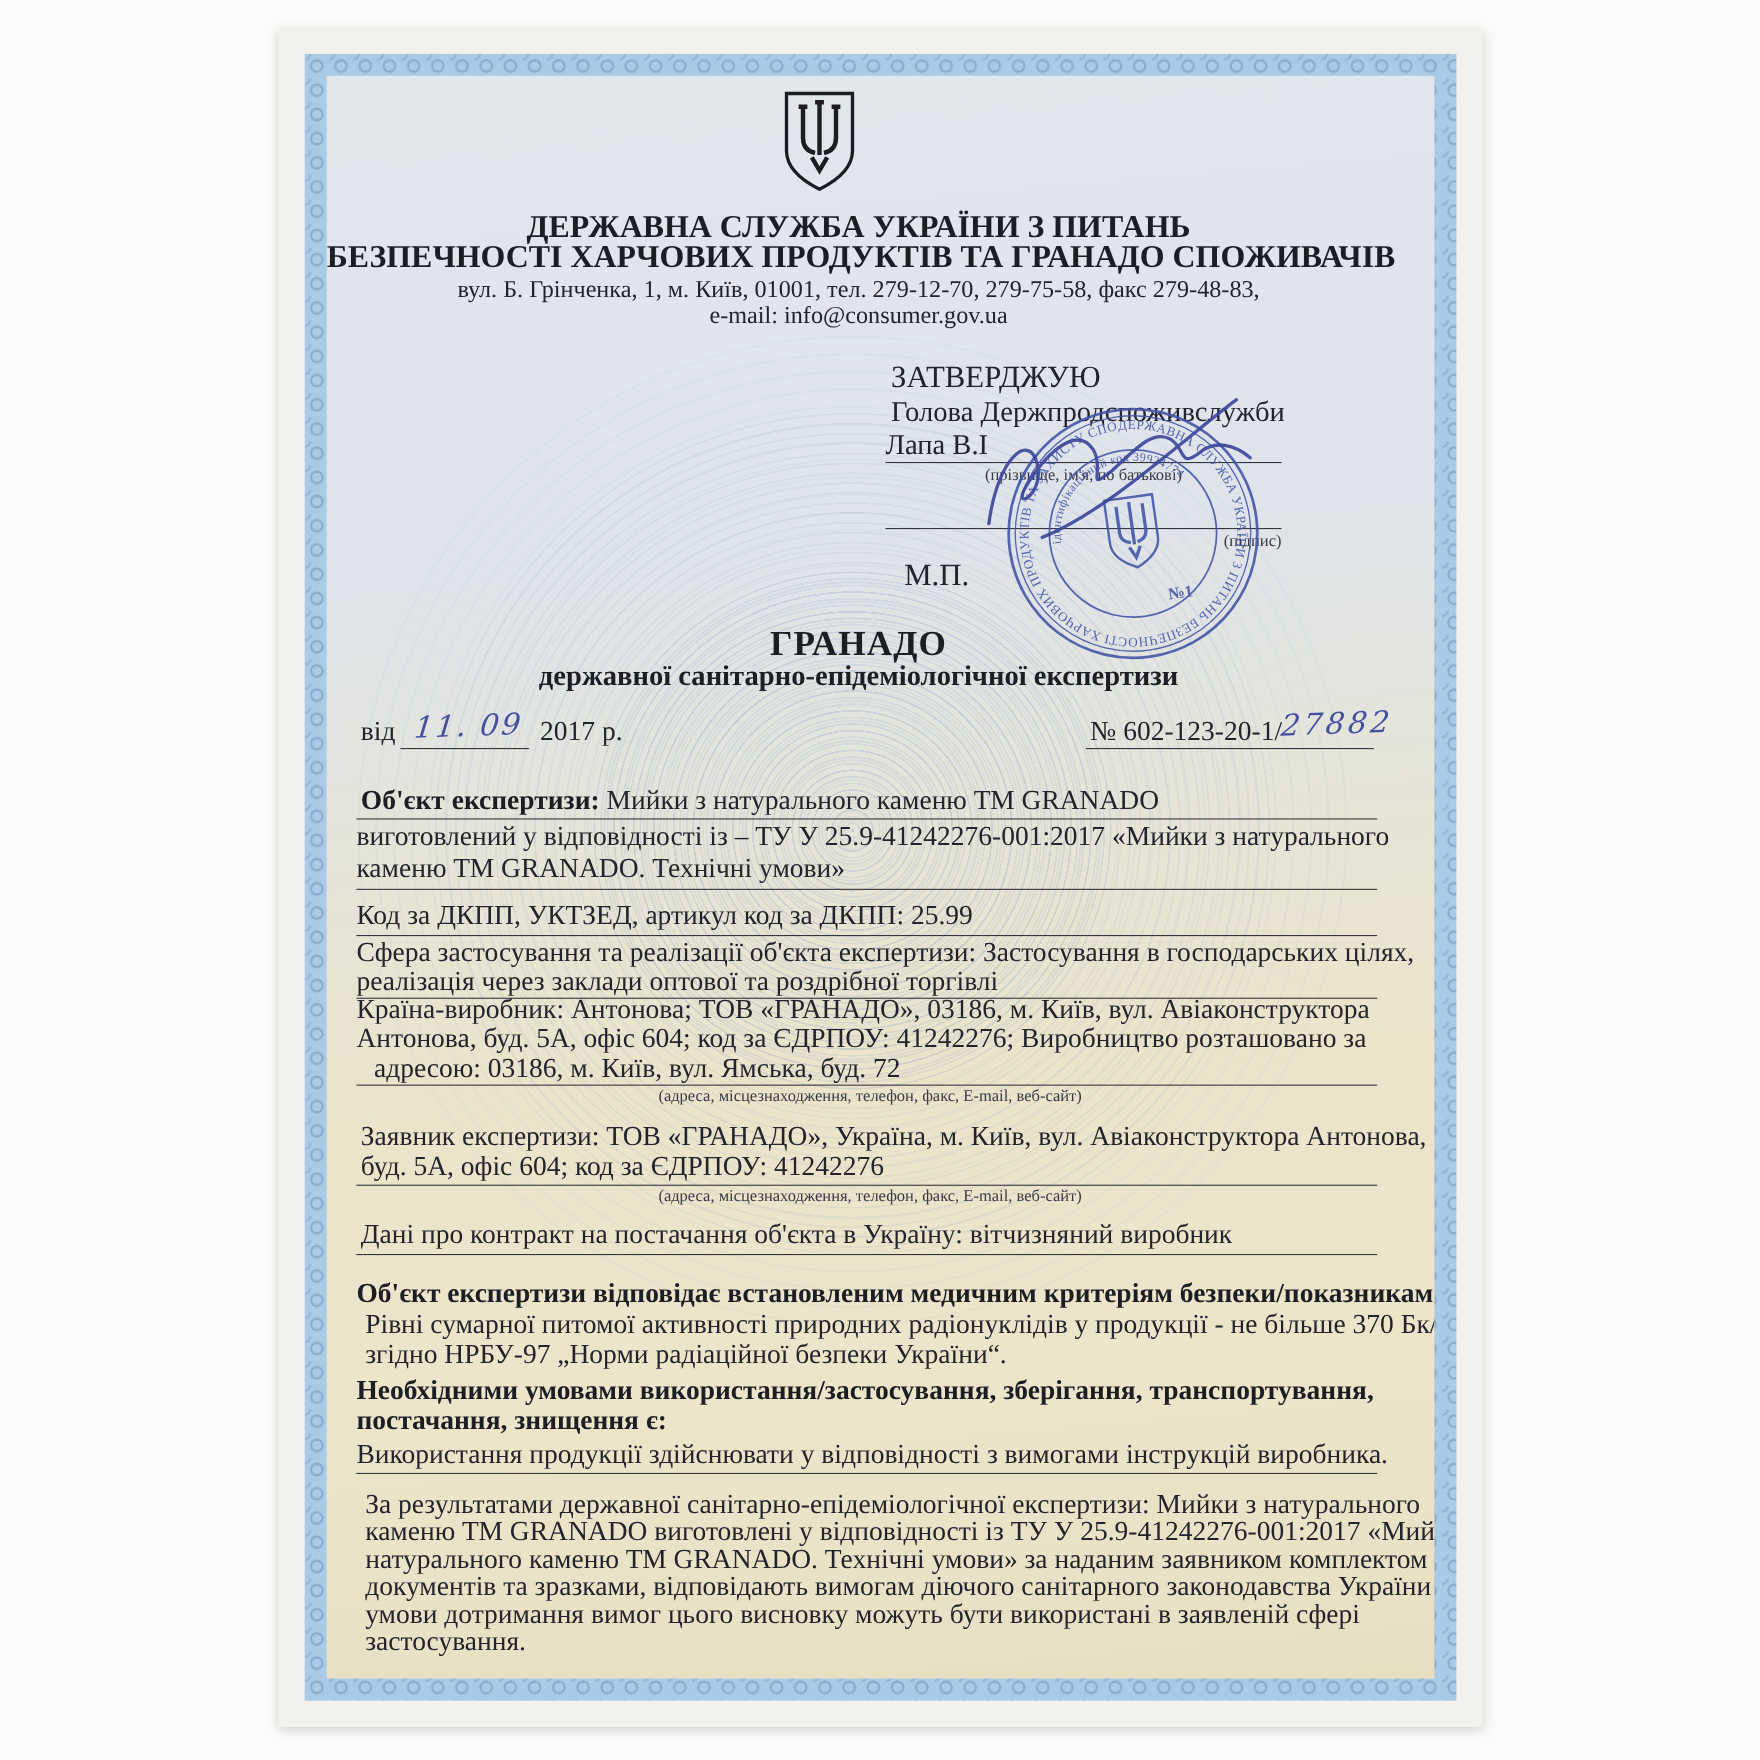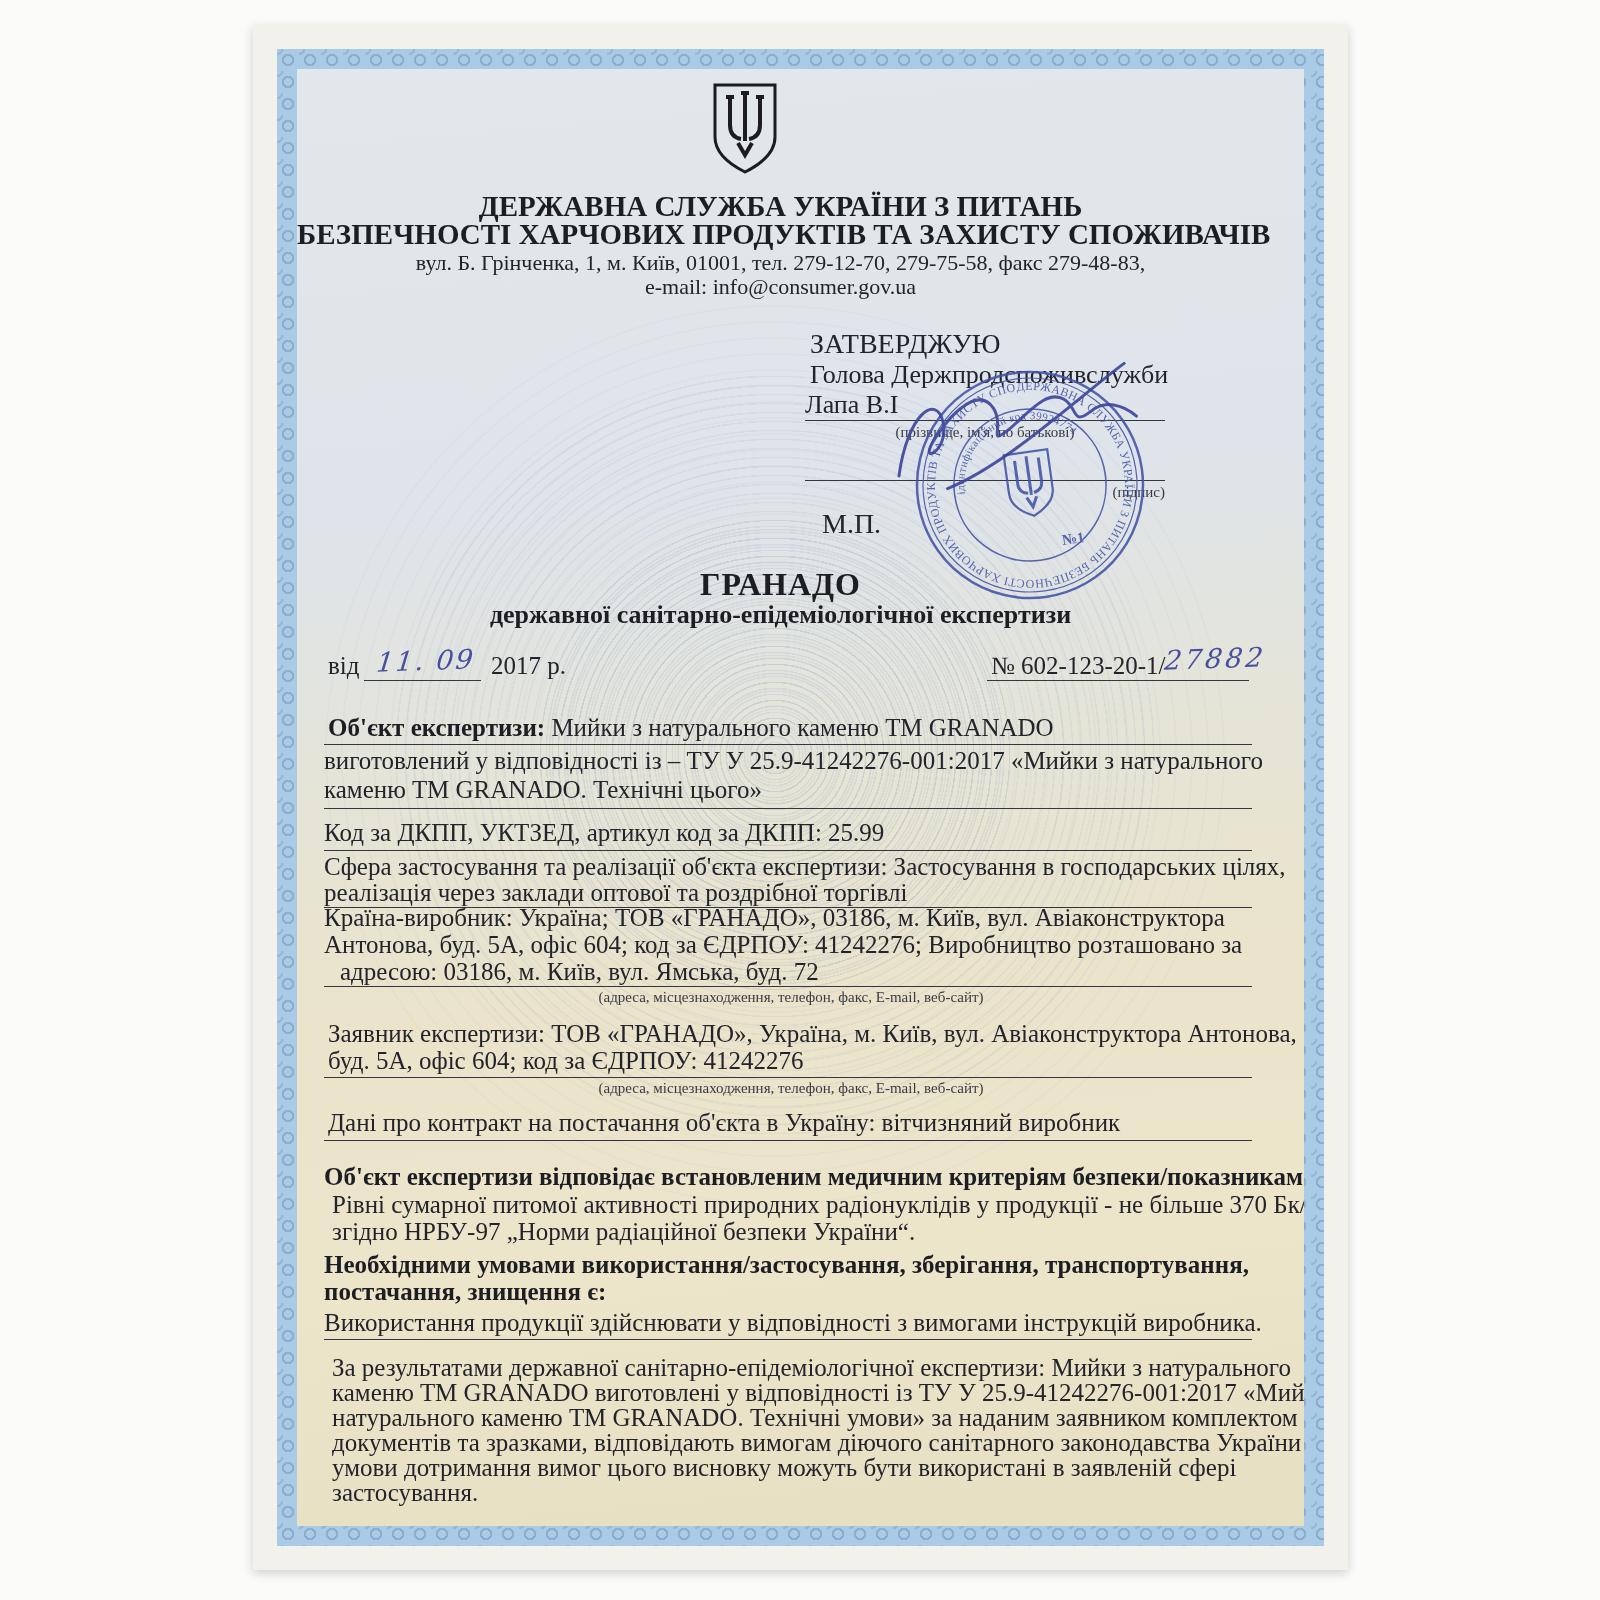--- a/index.html
+++ b/index.html
@@ -49,21 +49,21 @@
           <path d="M20,16 V44 Q20,56 31,58"></path>
           <path d="M50,16 V44 Q50,56 39,58"></path>
           <path d="M35,12 V60"></path>
           <path d="M28,62 L35,74 L42,62"></path>
           <path d="M16,16 H24 M46,16 H54 M31,12 H39"></path>
         </g>
       </g>
     </svg>
 
     <div class="t ctr b" style="top:121px;font-size:29px">ДЕРЖАВНА СЛУЖБА УКРАЇНИ З ПИТАНЬ</div>
-    <div class="t ctr b" style="top:149px;font-size:29px">БЕЗПЕЧНОСТІ ХАРЧОВИХ ПРОДУКТІВ ТА ЗАХИСТУ СПОЖИВАЧІВ</div>
+    <div class="t ctr b" style="top:149px;font-size:29px">БЕЗПЕЧНОСТІ ХАРЧОВИХ ПРОДУКТІВ ТА ГРАНАДО СПОЖИВАЧІВ</div>
     <div class="t ctr" style="top:181px;font-size:22px">вул. Б. Грінченка, 1, м. Київ, 01001, тел. 279-12-70, 279-75-58, факс 279-48-83,</div>
     <div class="t ctr" style="top:205px;font-size:22px">e-mail: info@consumer.gov.ua</div>
 
     <div class="t" style="left:513px;top:259px;font-size:28px">ЗАТВЕРДЖУЮ</div>
     <div class="t" style="left:513px;top:291px;font-size:26px">Голова Держпродспоживслужби</div>
     <div class="t" style="left:508px;top:321px;width:200px;text-align:left;font-size:26px">Лапа В.І</div>
     <div class="rule" style="left:508px;top:351px;width:360px"></div>
     <div class="t sm" style="left:508px;top:355px;width:360px;text-align:center">(прізвище, ім'я, по батькові)</div>
     <div class="rule" style="left:508px;top:411px;width:360px"></div>
     <div class="t sm" style="left:508px;top:415px;width:360px;text-align:right">(підпис)</div>
@@ -112,32 +112,32 @@
     <div class="rule" style="left:67px;top:611px;width:117px"></div>
     <div class="t" style="left:194px;top:583px">2017 р.</div>
     <div class="t" style="left:694px;top:583px">№ 602-123-20-1/</div>
     <div class="hand" style="left:868px;top:574px;letter-spacing:3px">27882</div>
     <div class="rule" style="left:690px;top:611px;width:262px"></div>
 
     <div class="t" style="left:31px;top:645px"><span class="b">Об'єкт експертизи:</span><span> Мийки з натурального каменю ТМ GRANADO</span></div>
     <div class="rule" style="left:27px;top:675px;width:928px"></div>
 
     <div class="t" style="left:27px;top:678px">виготовлений у відповідності із –  ТУ У 25.9-41242276-001:2017 «Мийки з натурального</div>
-    <div class="t" style="left:27px;top:707px">каменю ТМ GRANADO. Технічні цього»</div>
+    <div class="t" style="left:27px;top:707px">каменю ТМ GRANADO. Технічні умови»</div>
     <div class="rule" style="left:27px;top:739px;width:928px"></div>
 
     <div class="t" style="left:27px;top:750px">Код за ДКПП, УКТЗЕД, артикул  код за ДКПП: 25.99</div>
     <div class="rule" style="left:27px;top:781px;width:928px"></div>
 
     <div class="t" style="left:27px;top:784px">Сфера застосування та реалізації об'єкта експертизи:  Застосування в господарських цілях,</div>
     <div class="t" style="left:27px;top:810px">реалізація через заклади оптової та роздрібної торгівлі</div>
     <div class="rule" style="left:27px;top:838px;width:928px"></div>
 
     <div class="t" style="left:27px;top:835px;"></div>
-    <div class="t" style="left:27px;top:835px">Країна-виробник:  Україна; ТОВ «ГРАНАДО», 03186, м. Київ, вул.  Авіаконструктора</div>
+    <div class="t" style="left:27px;top:835px">Країна-виробник:  Антонова; ТОВ «ГРАНАДО», 03186, м. Київ, вул.  Авіаконструктора</div>
     <div class="t" style="left:27px;top:862px">Антонова, буд. 5А, офіс 604; код за ЄДРПОУ: 41242276; Виробництво розташовано за</div>
     <div class="t" style="left:43px;top:889px">адресою: 03186,  м. Київ, вул.  Ямська, буд. 72</div>
     <div class="rule" style="left:27px;top:917px;width:928px"></div>
     <div class="t sm" style="left:31px;top:920px;width:926px;text-align:center">(адреса, місцезнаходження, телефон, факс, E-mail, веб-сайт)</div>
 
     <div class="t" style="left:31px;top:951px">Заявник експертизи:  ТОВ «ГРАНАДО», Україна, м. Київ, вул.  Авіаконструктора Антонова,</div>
     <div class="t" style="left:31px;top:978px">буд. 5А, офіс 604; код за ЄДРПОУ: 41242276</div>
     <div class="rule" style="left:27px;top:1008px;width:928px"></div>
     <div class="t sm" style="left:31px;top:1011px;width:926px;text-align:center">(адреса, місцезнаходження, телефон, факс, E-mail, веб-сайт)</div>
 

